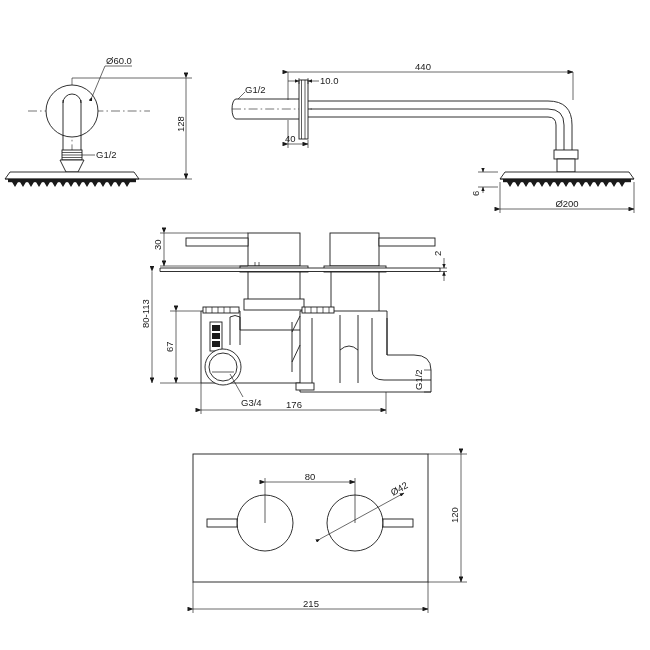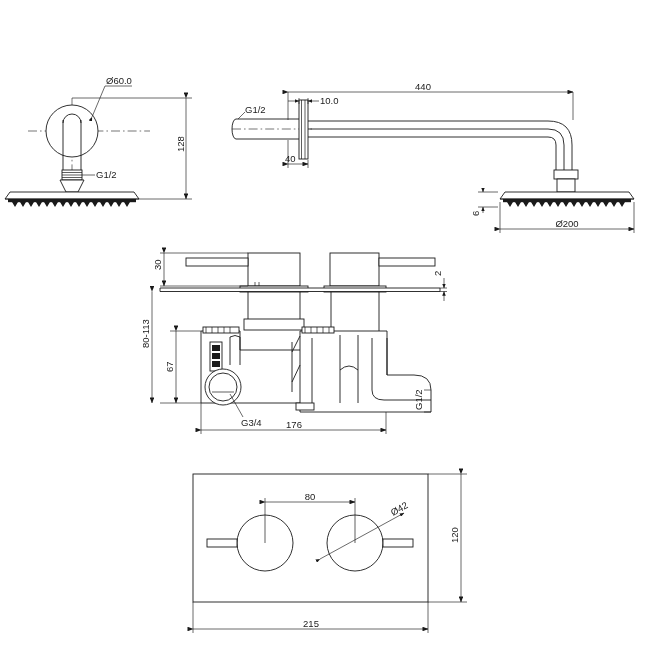--- a/index.html
+++ b/index.html
@@ -1,21 +1,21 @@
 <!DOCTYPE html>
 <html><head>
 <meta charset="utf-8">
 <title>Technical Drawing</title>
 <style>
   html,body{margin:0;padding:0;background:#ffffff;}
   body{
     font-family:"Liberation Sans", sans-serif;
     width:650px;height:650px;overflow:hidden;position:relative;
   }
-  #sheet{position:absolute;left:0;top:0;width:650px;height:582px;margin-top:20px;}
+  #sheet{position:absolute;left:0;top:0;width:650px;height:582px;}
   svg{display:block;}
   .ln{stroke:#1a1a1a;stroke-width:0.9;fill:none;}
   .ln-thin{stroke:#1a1a1a;stroke-width:0.7;fill:none;}
   .ln-dim{stroke:#1a1a1a;stroke-width:0.65;fill:none;}
   .ln-center{stroke:#1a1a1a;stroke-width:0.6;fill:none;stroke-dasharray:9 3 1.6 3;}
   .fillw{fill:#ffffff;stroke:#1a1a1a;stroke-width:0.9;}
   .fillk{fill:#1a1a1a;stroke:none;}
   .txt{font-family:"Liberation Sans", sans-serif;font-size:9.5px;fill:#1a1a1a;}
 </style>
 </head>

